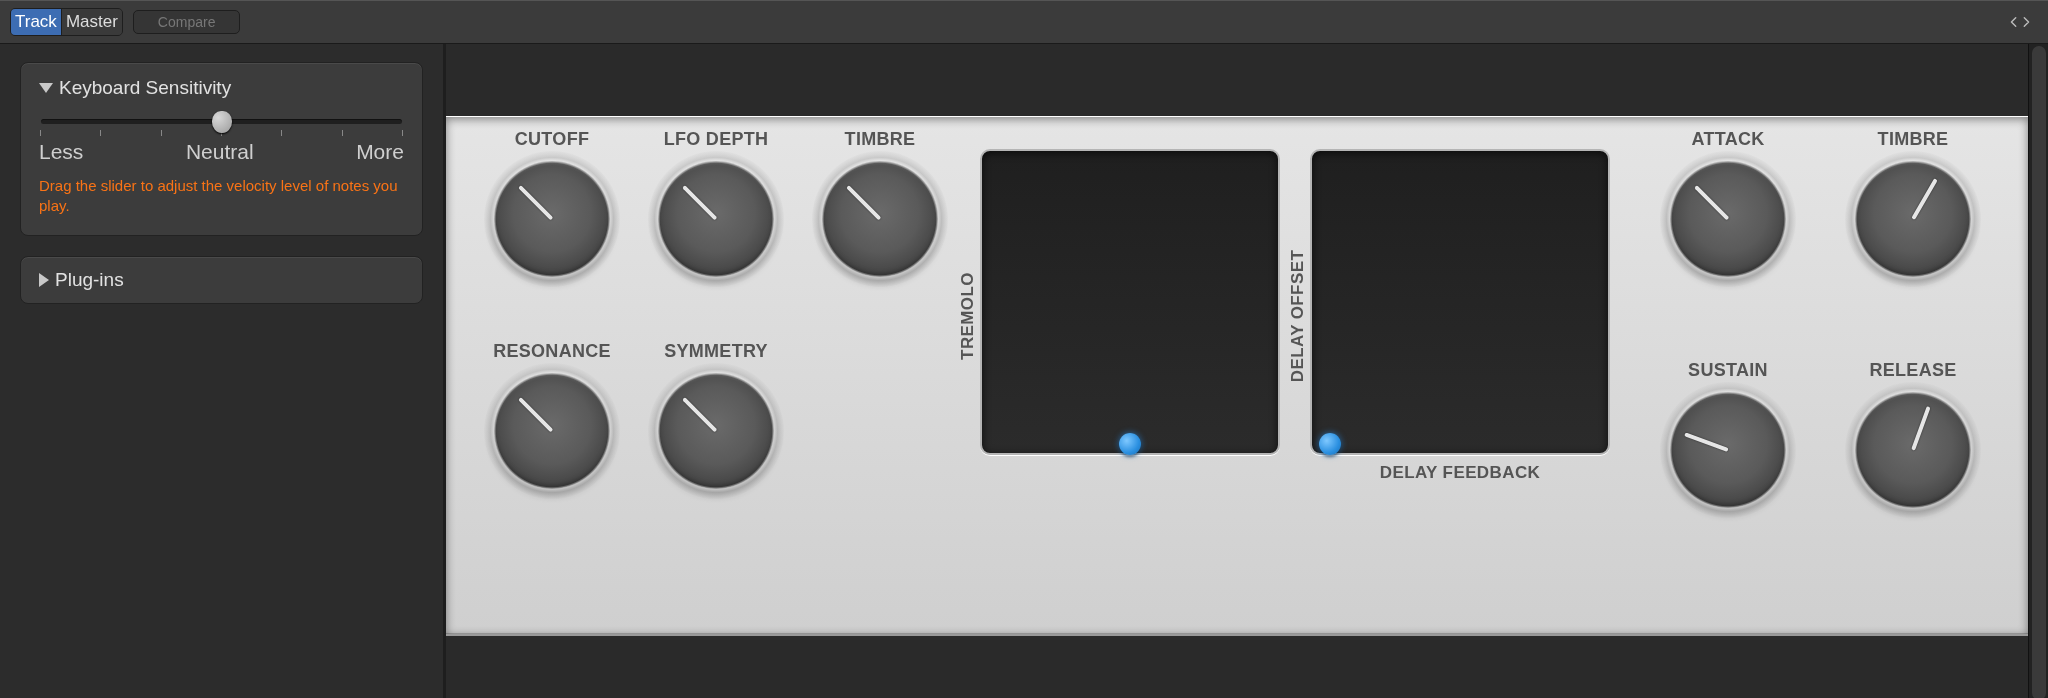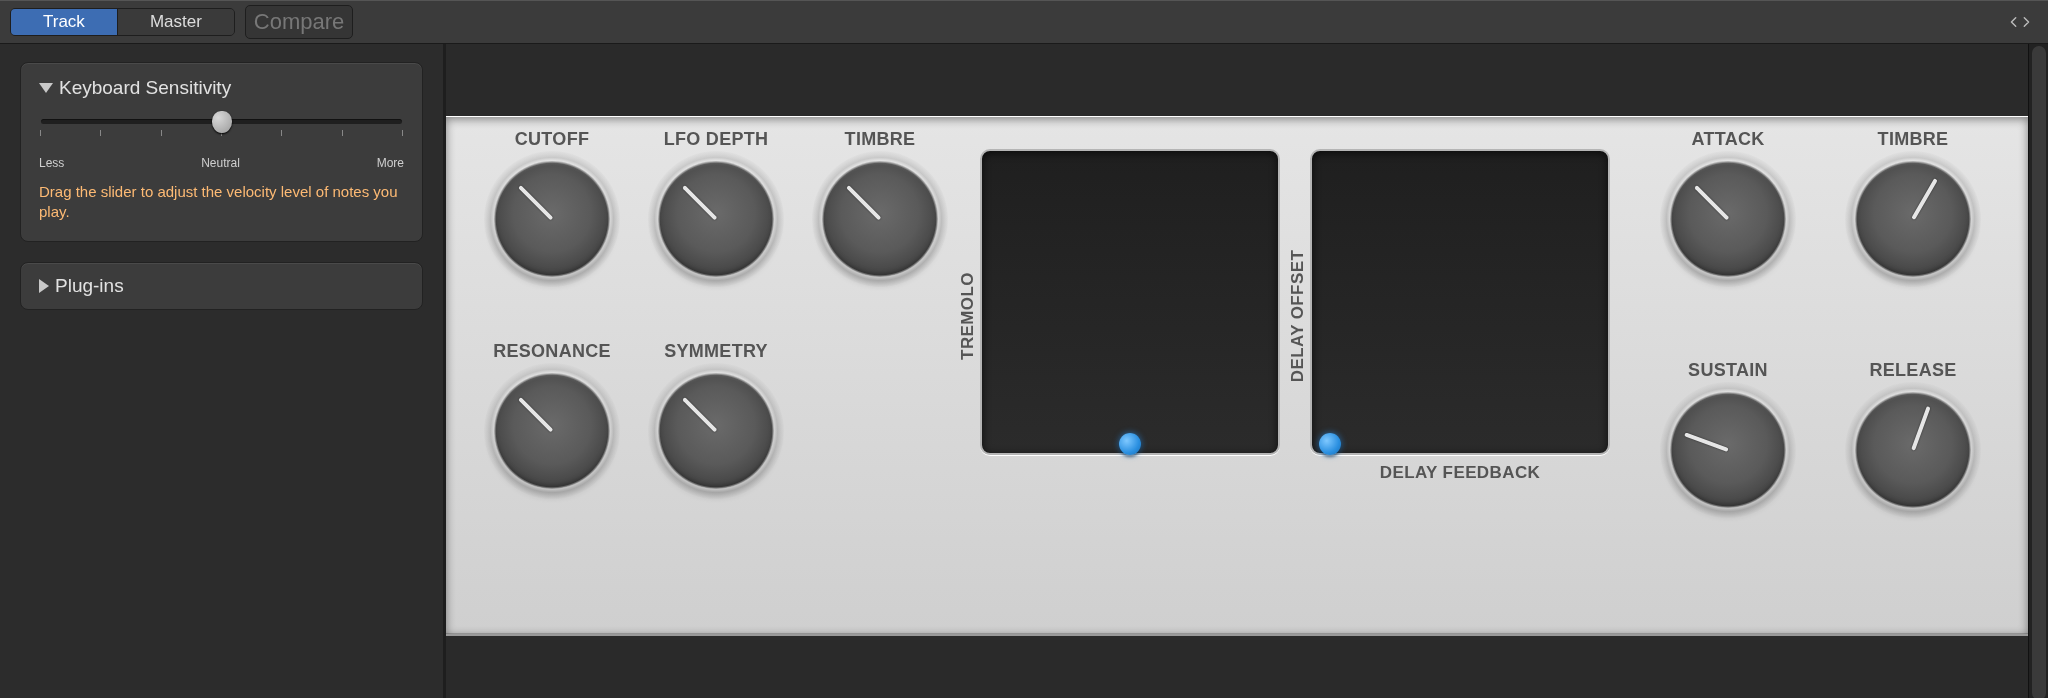--- a/index.html
+++ b/index.html
@@ -2,44 +2,44 @@
 <html><head>
 <meta charset="utf-8">
 <style>
   * { box-sizing: border-box; margin: 0; padding: 0; }
   html, body { width: 2048px; height: 698px; overflow: hidden; background: #2a2a2a; font-family: -apple-system, "Helvetica Neue", Arial, sans-serif; color: #ddd; }
   .toolbar {
     height: 44px; background: #3b3b3b; border-top: 1px solid #555; border-bottom: 1px solid #1a1a1a;
     display: flex; align-items: center; padding: 0 10px; position: relative;
   }
   .seg-group { display: inline-flex; border-radius: 5px; overflow: hidden; background: #2d2d2d; border: 1px solid #1e1e1e; }
-  .seg-btn { font-size: 17px; padding: 3px 32px; color: #ddd; background: #3a3a3a; cursor: pointer; border-right: 1px solid #1e1e1e; }
+  .seg-btn { font-size: 17px; padding: 3px 4px; color: #ddd; background: #3a3a3a; cursor: pointer; border-right: 1px solid #1e1e1e; }
   .seg-btn:last-child { border-right: none; }
   .seg-btn.active { background: #3d6db3; color: #fff; }
-  .compare-btn { font-size: 22px; padding: 3px 8px; color: #777; background: #353535; border: 1px solid #1e1e1e; border-radius: 5px; margin-left: 10px; cursor: pointer; }
+  .compare-btn { font-size: 14px; padding: 3px 24px; color: #777; background: #353535; border: 1px solid #1e1e1e; border-radius: 5px; margin-left: 10px; cursor: pointer; }
   .center-group { position: absolute; left: 50%; transform: translateX(-50%); display: flex; }
   .right-icon { margin-left: auto; display:flex; align-items:center; padding:4px 8px; cursor:pointer; }
   .main { display: flex; height: calc(100% - 44px); background: #2a2a2a; }
   .sidebar { width: 446px; padding: 18px 20px; background: #2c2c2c; border-right: 3px solid #1e1e1e; overflow: hidden; }
   .panel { background: #3c3c3c; border: 1px solid #222; border-radius: 8px; padding: 14px 18px 18px 18px; margin-bottom: 20px; box-shadow: inset 0 1px 0 #4a4a4a; }
   .panel-head { display:flex; align-items:center; gap:6px; font-size:19px; color:#e2e2e2; cursor:pointer; }
   .tri { display:inline-block; width:0; height:0; }
   .tri-down { border-left:7px solid transparent; border-right:7px solid transparent; border-top:10px solid #c8c8c8; }
   .tri-right { border-top:7px solid transparent; border-bottom:7px solid transparent; border-left:10px solid #c8c8c8; }
   .slider-wrap { margin-top: 20px; position: relative; }
   .slider-track { height:5px; background:#1f1f1f; border-radius:3px; position:relative; margin: 0 2px; border-top:1px solid #111; }
   .slider-thumb {
     position:absolute; top:-8px; left:50%; transform:translateX(-50%);
     width:20px; height:22px; background: radial-gradient(circle at 30% 30%, #d8d8d8, #9a9a9a);
     border-radius: 50% 50% 55% 55%; box-shadow: 0 1px 2px #000; cursor:grab;
   }
   .slider-ticks { display:flex; justify-content:space-between; margin-top:6px; padding:0 1px; }
   .tick { width:1px; height:6px; background:#888; }
-  .slider-labels { display:flex; justify-content:space-between; font-size:12px; color:#cfcfcf; margin-top:20px; }
-  .help-text { font-size:15px; color:#fdba74; margin-top:12px; line-height:1.35; }
+  .slider-labels { display:flex; justify-content:space-between; font-size:21px; color:#cfcfcf; margin-top:4px; }
+  .help-text { font-size:15px; color:#f97316; margin-top:12px; line-height:1.35; }
   .editor { flex:1; background:#2a2a2a; position:relative; overflow:hidden; }
   .scrollbar-slot { width:20px; background:#222; border-left:1px solid #111; }
   .scrollbar-thumb { width:14px; margin:2px auto; height:100%; background:#3a3a3a; border-radius:7px; }
   .synth {
     position:absolute; left:0; top:72px; right:0; height:520px;
     background: linear-gradient(#e5e5e5,#cfcfcf); border-top:1px solid #fff; border-bottom:2px solid #999;
     display:flex; align-items:flex-start; padding:12px 24px 0 24px;
     box-shadow: 0 2px 10px rgba(0,0,0,0.45) inset, 0 -1px 0 #aaa inset;
   }
   .knob-grid-left { display:grid; grid-template-columns: repeat(3, 164px); grid-template-rows: repeat(2, 210px); column-gap:0; row-gap:2px; }

